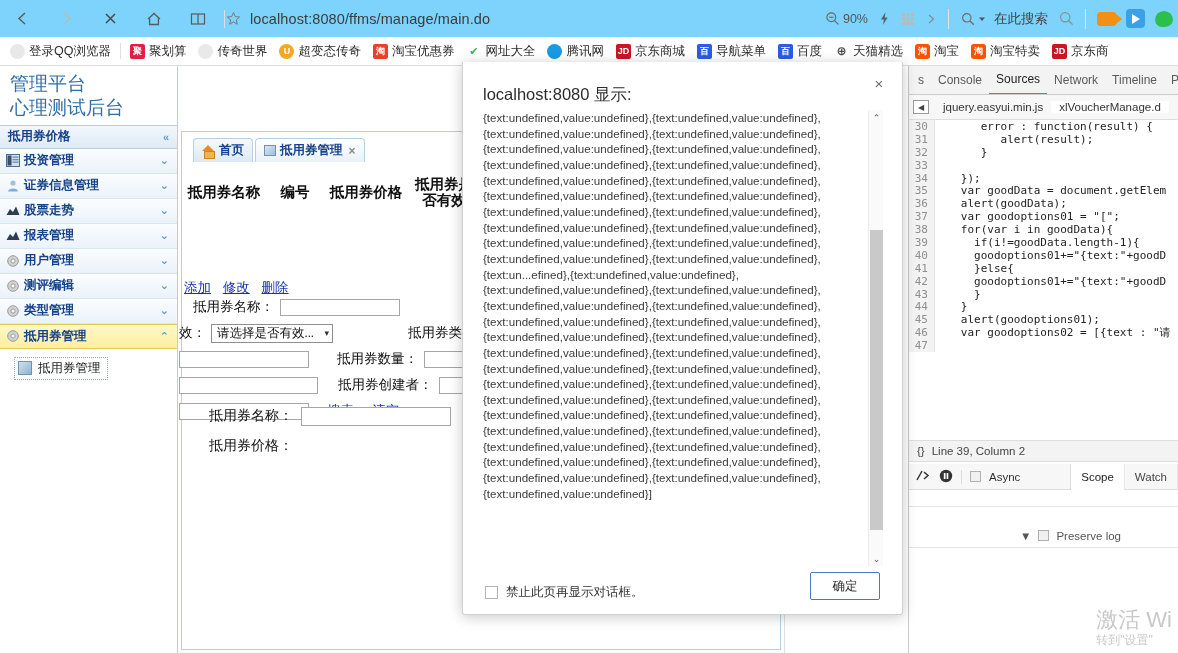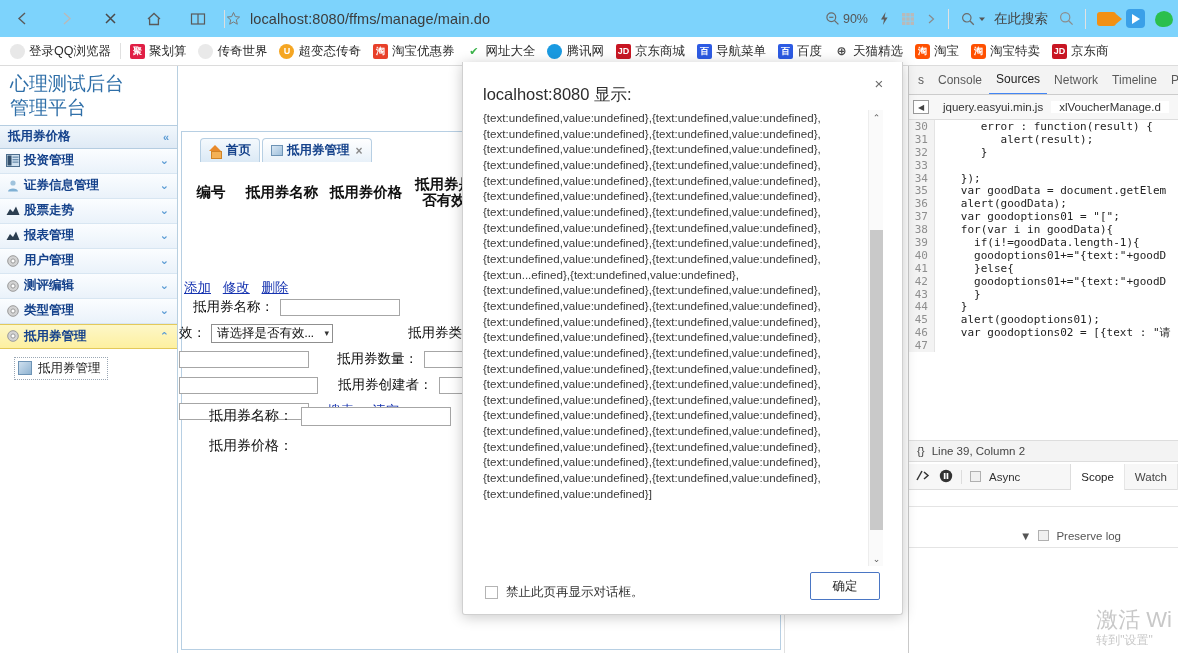--- a/index.html
+++ b/index.html
@@ -82,21 +82,21 @@
   .sub-item { display:inline-flex; align-items:center; gap:6px; padding:2px 6px 2px 3px;
               border:1px dotted #9aa7b5; font-size:12.5px; color:#1a1a1a; }
   .sub-ico { width:14px; height:14px; background:linear-gradient(135deg,#cfe0ef,#8fb3d1);
              border:1px solid #6d93b5; flex:none; }
 
   
   .main { position:absolute; left:179px; top:0; width:999px; height:587px; background:#fff; }
   .panel { position:absolute; left:2px; top:65px; width:600px; height:519px;
            border:1px solid #b7cfe3; background:#fff; }
   .tabstrip { position:absolute; left:2px; top:70px; height:26px; display:flex; align-items:flex-end; gap:2px;
-              padding-left:19px; z-index:3; }
+              padding-left:12px; z-index:3; }
   .tab { height:24px; border:1px solid #b7cfe3; border-bottom:none; border-radius:4px 4px 0 0;
          background:linear-gradient(#ffffff,#e8f1f9); display:flex; align-items:center; gap:4px;
          padding:0 8px; font-size:12.5px; color:#15428b; font-weight:bold; }
   .tab.inactive { background:linear-gradient(#f4f9fd,#dbe9f5); color:#15428b; }
   .tab-close { color:#8a8a8a; font-size:12px; margin-left:2px; }
   .home-ico { width:13px; height:12px; position:relative; }
   .home-ico:before { content:""; position:absolute; left:0; top:0; border-left:6.5px solid transparent;
       border-right:6.5px solid transparent; border-bottom:6px solid #e8892a; }
   .home-ico:after { content:""; position:absolute; left:2px; top:6px; width:9px; height:6px;
       background:#f3b055; border:1px solid #d08326; }
@@ -359,22 +359,22 @@
       <div class="bm">
         <span class="fav fav-jd">JD</span>
         <span class="bm-label">京东商</span>
       </div>
     </div>
 
   <div class="page">
 
     <div class="sidebar">
       <div class="brand">
+        <div class="brand-line">管理平台</div>
         <div class="brand-line">心理测试后台</div>
-        <div class="brand-line">管理平台</div>
       </div>
       <div class="menu-head">
         <span>抵用券价格</span>
         <span class="chev">«</span>
       </div>
       <div id="menu-items">
           <div class="menu-item">
             <div class="mi-left">
               <span class="mi-ico">
                 <svg width="14" height="13" viewBox="0 0 14 13">
@@ -487,22 +487,22 @@
           </div>
           <div class="tab">
             <span class="win-ico"></span>
             <span>抵用券管理</span>
             <span class="tab-close">×</span>
           </div>
         </div>
       <div class="panel"></div>
 
       <div class="gridhdr" id="gridhdr">
+          <div class="gh" style="width: 84px;">抵用券名称</div>
           <div class="gh" style="width: 58px;">编号</div>
-          <div class="gh" style="width: 84px;">抵用券名称</div>
           <div class="gh" style="width: 84px;">抵用券价格</div>
           <div class="gh" style="width: 72px;">抵用券是否有效</div>
           <div class="gh" style="width: 84px;">抵用券类型</div>
           <div class="gh" style="width: 60px;">抵用券有效...</div>
         </div>
 
       <div class="toolbar-links">
         <span class="lnk">添加</span>
         <span class="lnk">修改</span>
         <span class="lnk">删除</span>

